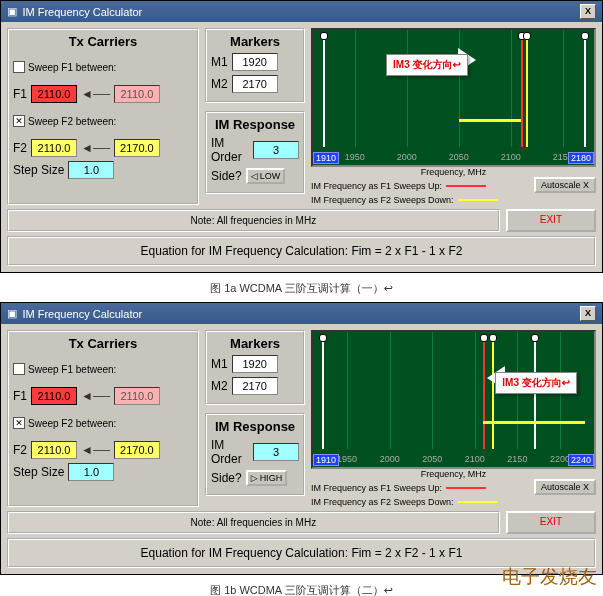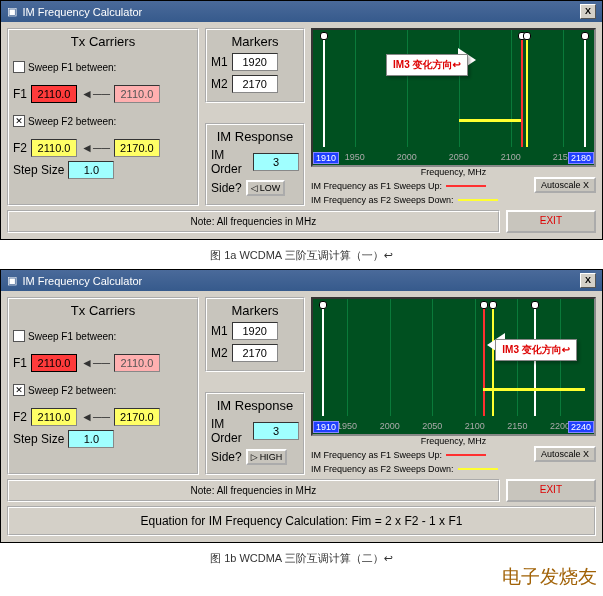--- a/index.html
+++ b/index.html
@@ -3,23 +3,23 @@
 <meta charset="utf-8">
 <style>
 body{margin:0;background:#fff;font-family:Arial,sans-serif;font-size:11px;color:#000}
 .page{width:603px}
 .app{background:#d4d0c8;border:1px solid #000;margin-bottom:2px}
 .titlebar{background:linear-gradient(#4a6a9a,#365a8c);color:#fff;padding:3px 6px;font-size:11px;display:flex;align-items:center;gap:5px}
 .titlebar .x{margin-left:auto;background:#d4d0c8;color:#000;width:14px;height:13px;text-align:center;line-height:12px;border:1px solid #fff;border-right-color:#555;border-bottom-color:#555;font-size:9px;font-weight:bold}
 .body{padding:6px;display:flex;flex-direction:column;gap:4px}
 .row1{display:flex;gap:6px}
 .panel{background:#c8c5bd;border:2px groove #fff;padding:4px}
-.panel-title{text-align:center;font-weight:normal;font-size:13px;margin-bottom:4px}
+.panel-title{text-align:center;font-weight:bold;font-size:13px;margin-bottom:4px}
 .txc{width:180px}
-.mkcol{width:100px;display:flex;flex-direction:column;gap:20px}
+.mkcol{width:100px;display:flex;flex-direction:column;gap:8px}
 .cbx{display:flex;align-items:center;gap:3px;font-size:10px;margin:12px 0}
 .cbx .box{width:10px;height:10px;border:1px solid #555;background:#fff;display:inline-flex;align-items:center;justify-content:center;font-size:9px}
 .frow{display:flex;align-items:center;gap:4px;margin-bottom:4px}
 .frow .lbl{font-size:12px}
 .fld{border:1px inset #888;padding:1px 2px;font-size:11px;min-width:40px;text-align:center;height:14px;line-height:14px}
 .fld.red{background:#ff3b3b;color:#000;border:1px solid #000}
 .fld.red2{background:#ffb0b0;color:#555}
 .fld.yel{background:#ffff66}
 .fld.cyan{background:#a0ffff}
 .fld.wht{background:#fff}
@@ -149,20 +149,21 @@
                   </div>
                 </div>
                 <span class="autobtn">Autoscale X</span>
               </div>
             </div>
           </div>
           <div style="display: flex; gap: 6px;">
             <div class="note" style="flex: 1 1 0%;">Note:  All frequencies in MHz</div>
             <div class="exit">EXIT</div>
           </div>
+          <div class="eq"><span>Equation for IM Frequency Calculation:      </span><span>Fim = 2 x F1 - 1 x F2</span></div>
         </div>
       </div>
       <div class="caption">图 1a   WCDMA 三阶互调计算（一）↩</div>
       <div class="app">
         <div class="titlebar">
           <span>▣</span>
           <span>IM Frequency Calculator</span>
           <span class="x">X</span>
         </div>
         <div class="body">

